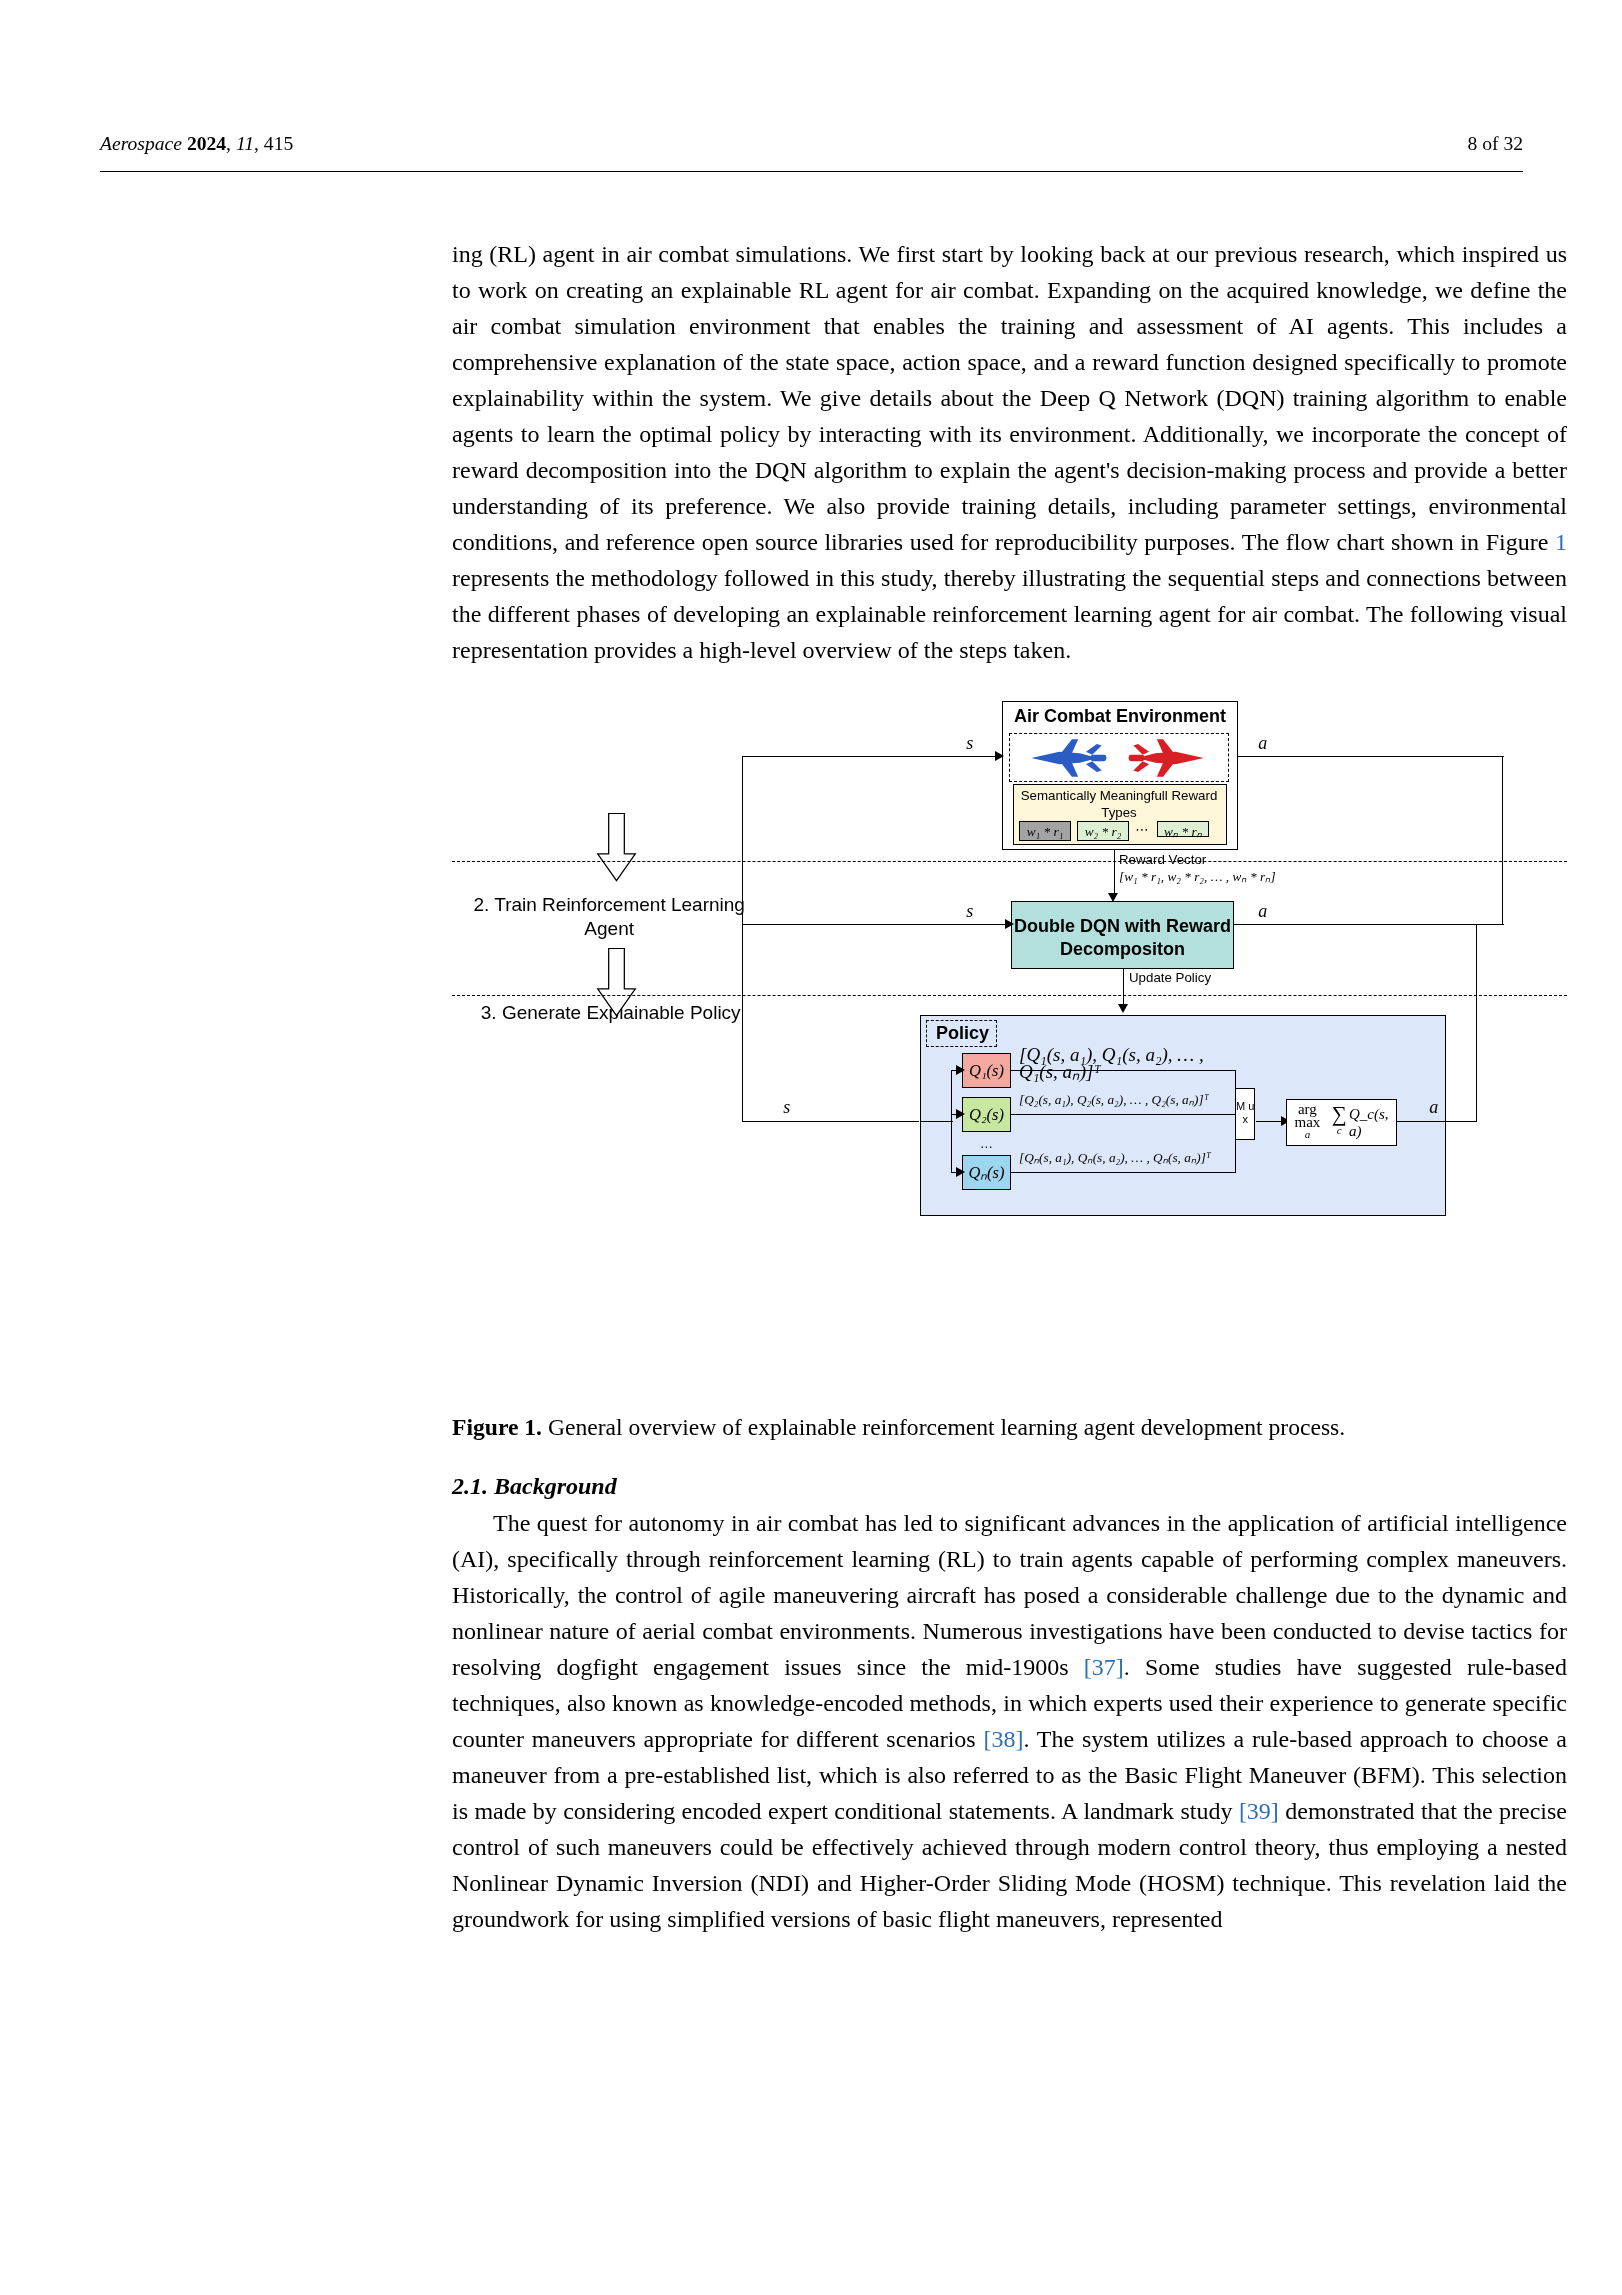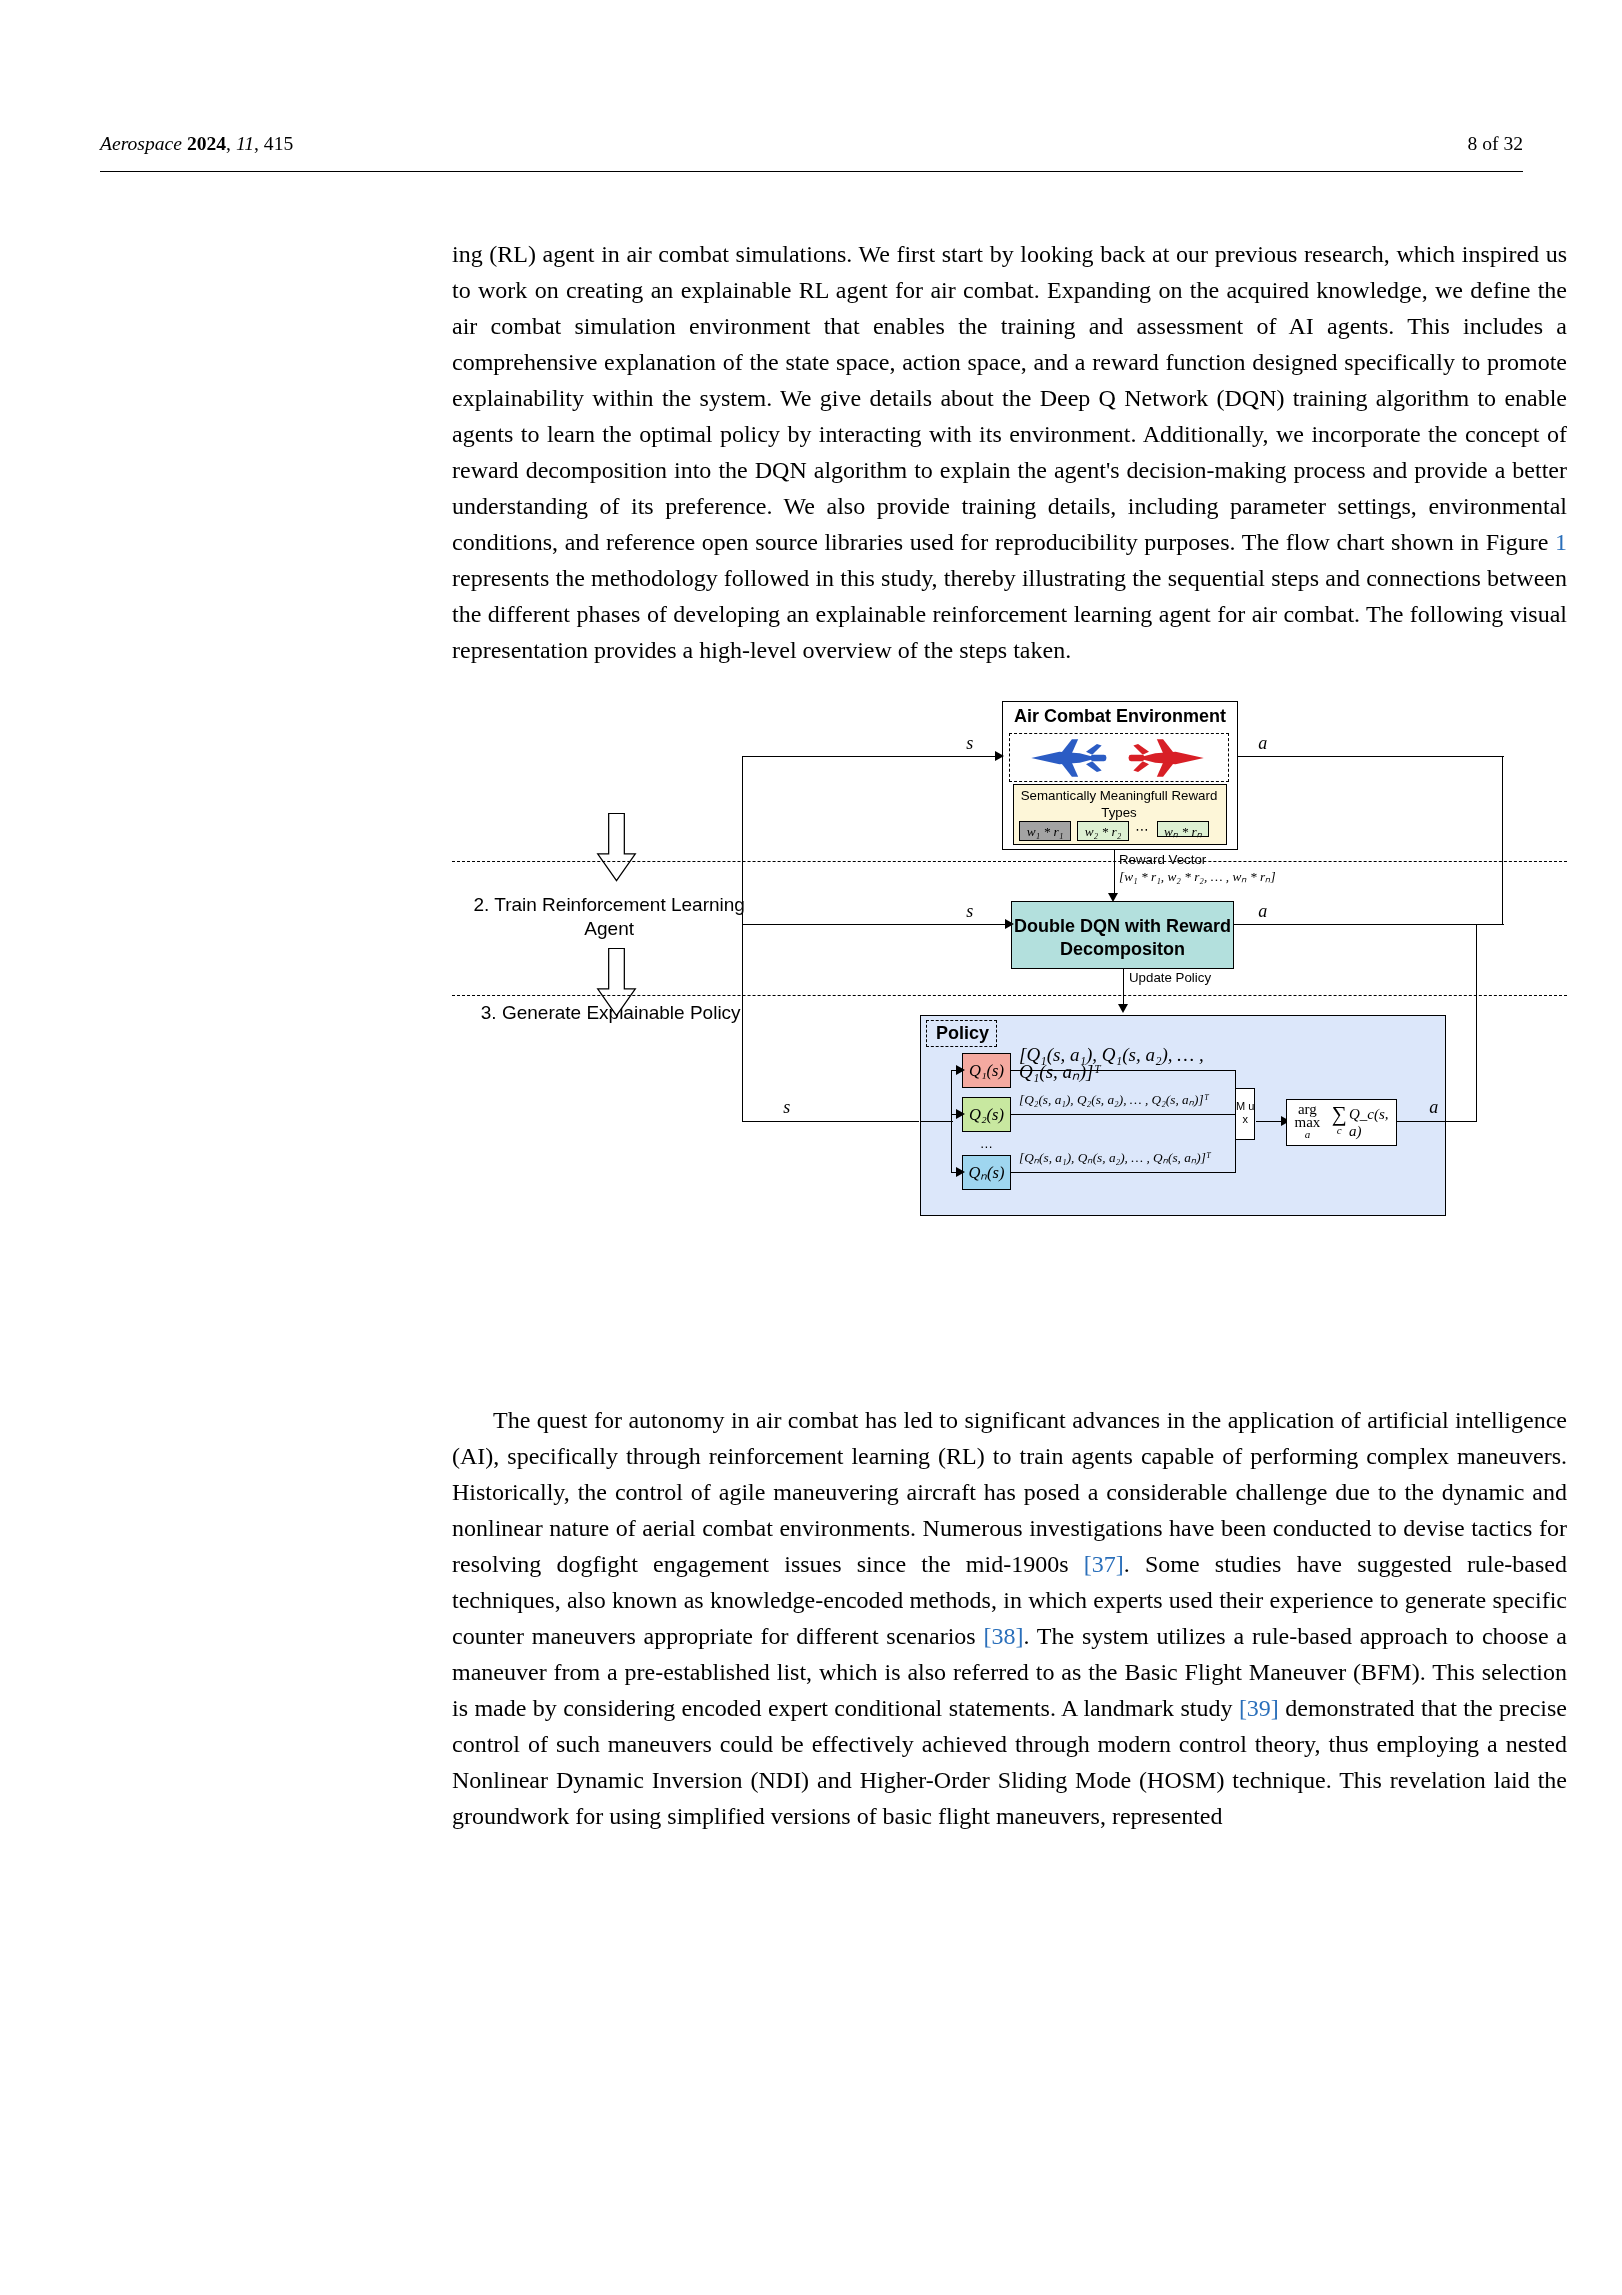--- a/index.html
+++ b/index.html
@@ -294,19 +294,23 @@
       <div class="dg hline" style="left:499px; top:477px; width:11px;"></div>
       <div class="dg" style="left:504px; top:472px; width:0; height:0; border-top:5.5px solid transparent; border-bottom:5.5px solid transparent; border-left:9.4px solid #000;"></div>
 
       <div class="dg vline" style="left:290px; top:61px; height:366px;"></div>
 
       <div class="dg vline" style="left:1050px; top:61px; height:168px;"></div>
       <div class="dg vline" style="left:1024px; top:229px; height:198px;"></div>
 
     </div>
 
-
+    <div class="fig-caption">
+      <b>Figure 1.</b><span> General overview of explainable reinforcement learning agent development process.</span>
+    </div>
+
+    <div class="section-head">2.1. Background</div>
 
     <p class="body indent"><span>The quest for autonomy in air combat has led to significant advances in the application of artificial intelligence (AI), specifically through reinforcement learning (RL) to train agents capable of performing complex maneuvers. Historically, the control of agile maneuvering aircraft has posed a considerable challenge due to the dynamic and nonlinear nature of aerial combat environments. Numerous investigations have been conducted to devise tactics for resolving dogfight engagement issues since the mid-1900s </span><span class="lnk">[37]</span><span>. Some studies have suggested rule-based techniques, also known as knowledge-encoded methods, in which experts used their experience to generate specific counter maneuvers appropriate for different scenarios </span><span class="lnk">[38]</span><span>. The system utilizes a rule-based approach to choose a maneuver from a pre-established list, which is also referred to as the Basic Flight Maneuver (BFM). This selection is made by considering encoded expert conditional statements. A landmark study </span><span class="lnk">[39]</span><span> demonstrated that the precise control of such maneuvers could be effectively achieved through modern control theory, thus employing a nested Nonlinear Dynamic Inversion (NDI) and Higher-Order Sliding Mode (HOSM) technique. This revelation laid the groundwork for using simplified versions of basic flight maneuvers, represented</span></p>
 
   </div>
 </div>
 
 
 </body></html>

